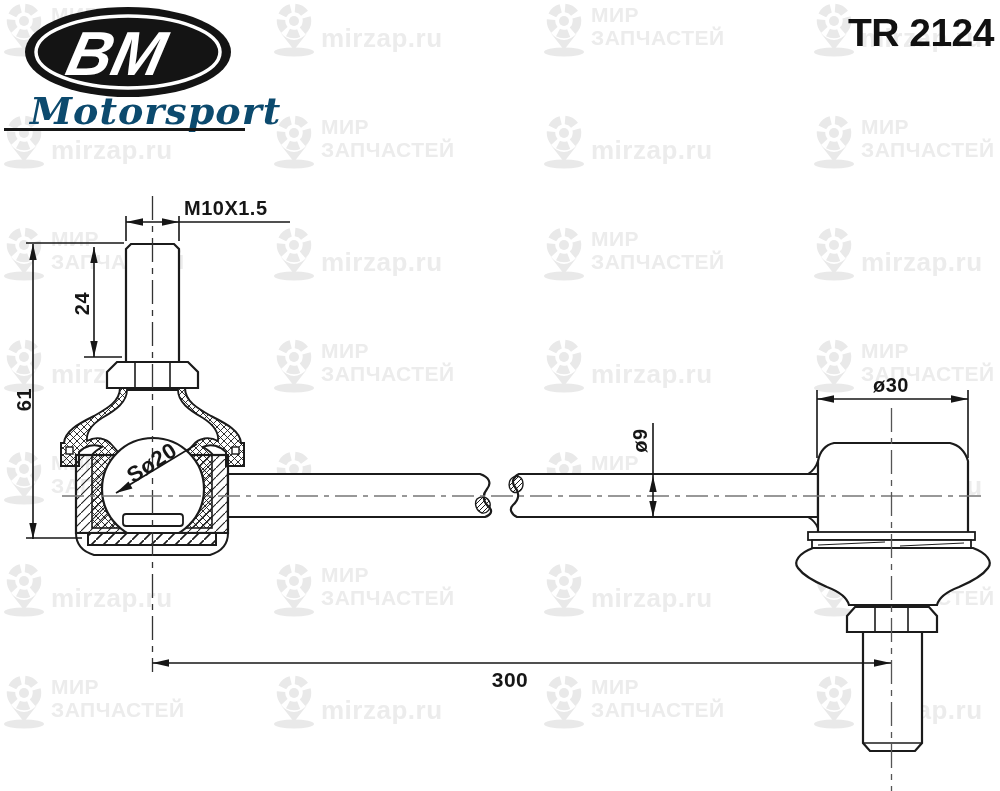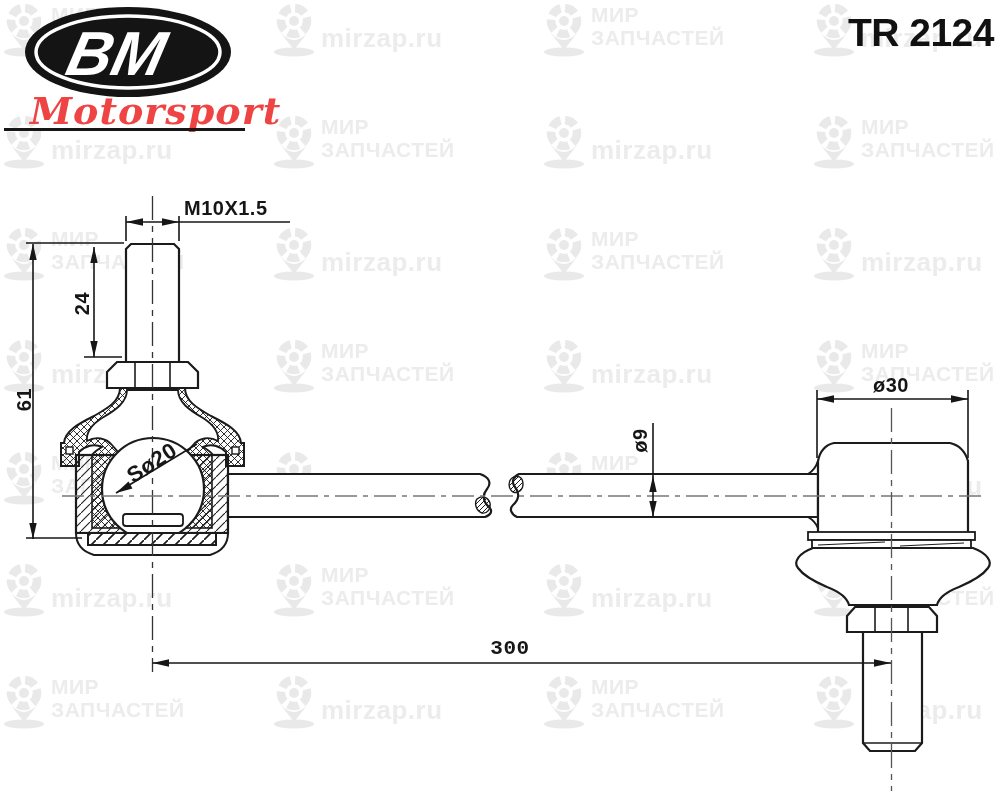--- a/index.html
+++ b/index.html
@@ -14,21 +14,21 @@
   
   #drawing{position:absolute;left:0;top:0;z-index:1;}
   
   .dim{position:absolute;z-index:2;color:#161616;font-weight:600;font-size:20px;
        text-align:center;transform-origin:50% 50%;letter-spacing:.5px;}
   #part-number{position:absolute;top:11px;right:6px;z-index:3;font-size:39px;font-weight:800;
        color:#111;letter-spacing:-.5px;}
   
   #logo{position:absolute;left:22px;top:4px;z-index:3;width:250px;}
   #logo-sub{position:absolute;left:30px;top:88px;font-family:"DejaVu Serif",serif;
-       font-style:italic;font-weight:bold;font-size:38px;color:#ef4444;letter-spacing:1px;}
+       font-style:italic;font-weight:bold;font-size:38px;color:#0c4a6e;letter-spacing:1px;}
   #logo-underline{position:absolute;left:4px;top:128px;width:241px;height:3px;background:#161616;}
 </style>
 </head>
 <body>
 
 <div id="watermarks">
     <div class="wm" style="left: 2px; top: 3px; color: rgb(236, 236, 236);">
       <svg width="44" height="54" viewBox="0 0 44 54">
         <ellipse cx="22" cy="49" rx="20" ry="4.5" fill="#e9e9e9"></ellipse>
         <path d="M8,29 L22,47 L36,29 Q29,37 22,37 Q15,37 8,29 Z" fill="#e9e9e9"></path>
@@ -473,21 +473,21 @@
     <polygon points="891,663 874,659.2 874,666.8" stroke="none"></polygon>
   </g>
 </svg>
 
 <span class="dim" style="left:184px;top:197px;">M10X1.5</span>
 <span class="dim" style="left:62px;top:292px;width:40px;transform:rotate(-90deg);">24</span>
 <span class="dim" style="left:4px;top:388px;width:40px;transform:rotate(-90deg);">61</span>
 <span class="dim" style="left:117px;top:450px;width:70px;transform:rotate(-33deg);font-size:22px;">Sø20</span>
 <span class="dim" style="left:856px;top:374px;width:70px;">ø30</span>
 <span class="dim" style="left:620px;top:429px;width:40px;transform:rotate(-90deg);">ø9</span>
-<span class="dim" style="left:480px;top:637px;width:60px;font-size:21px;font-family:Liberation Mono, monospace;">300</span>
+<span class="dim" style="left:480px;top:668px;width:60px;font-size:21px;">300</span>
 
 <div id="part-number">TR 2124</div>
 
 <div id="logo">
   <svg width="214" height="96" viewBox="0 0 214 96">
     <ellipse cx="106" cy="48" rx="103" ry="45" fill="#141414"></ellipse>
     <ellipse cx="106" cy="48" rx="92" ry="36" fill="none" stroke="#ffffff" stroke-width="3.5"></ellipse>
     <g transform="translate(106,0) skewX(-13)">
       <text x="0" y="71" text-anchor="middle" font-family="Liberation Sans, sans-serif" font-size="62" font-weight="bold" font-style="italic" fill="#ffffff">BM</text>
     </g>

